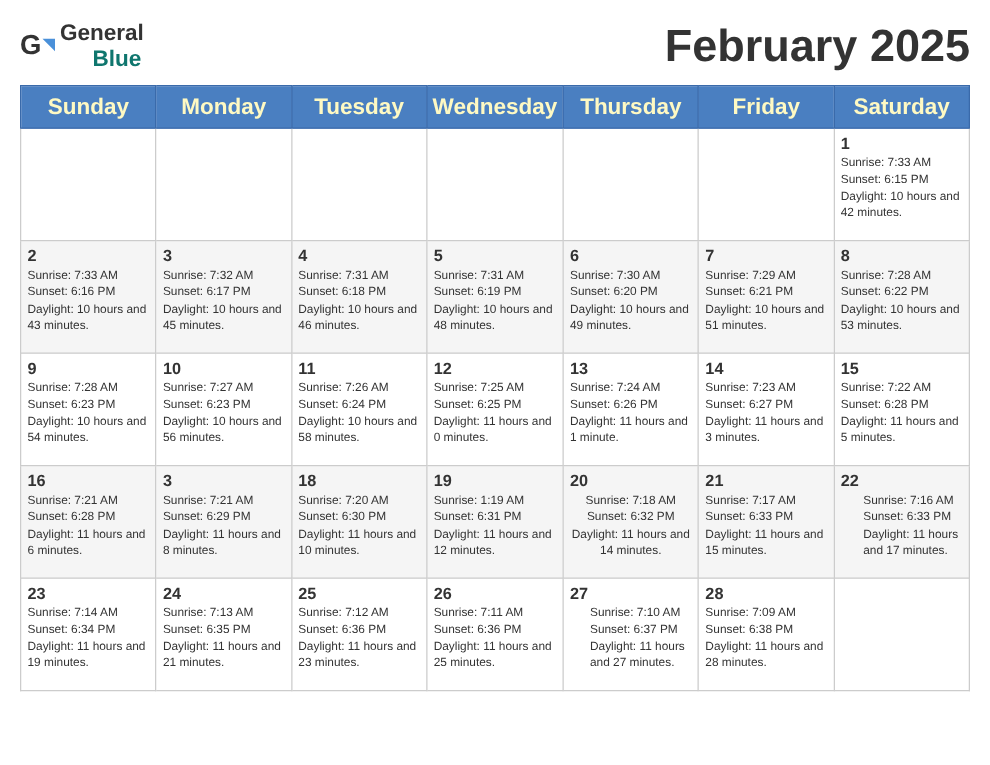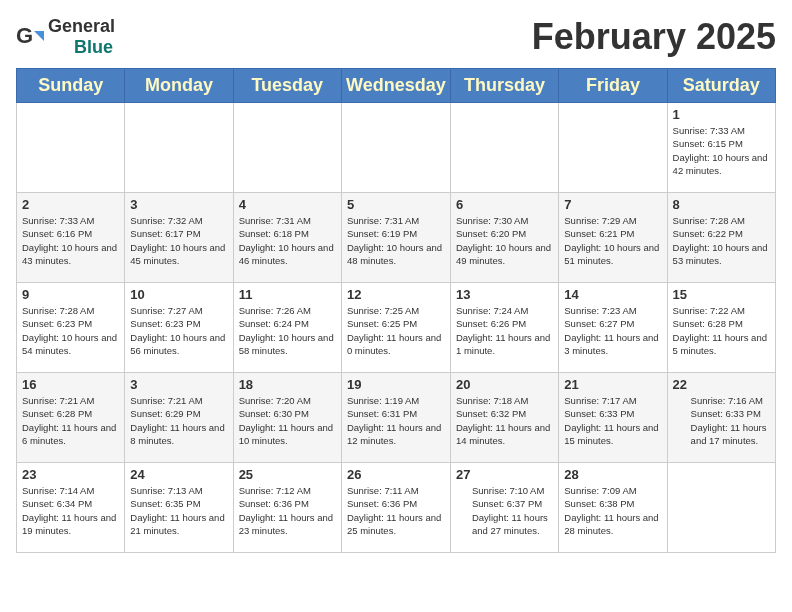--- a/index.html
+++ b/index.html
@@ -245,21 +245,21 @@
 Daylight: 11 hours and 10 minutes.</div>
         </td>
         <td>
           <span class="day-num">19</span>
           <div class="day-info" style="white-space: pre-line;">Sunrise: 1:19 AM
 Sunset: 6:31 PM
 Daylight: 11 hours and 12 minutes.</div>
         </td>
         <td>
           <span class="day-num">20</span>
-          <div class="day-info" style="white-space: pre-line;">Sunrise: 7:18 AM
+          <div class="day-info" style="white-space: pre-line; text-align: center;">Sunrise: 7:18 AM
 Sunset: 6:32 PM
 Daylight: 11 hours and 14 minutes.</div>
         </td>
         <td>
           <span class="day-num">21</span>
           <div class="day-info" style="white-space: pre-line;">Sunrise: 7:17 AM
 Sunset: 6:33 PM
 Daylight: 11 hours and 15 minutes.</div>
         </td>
         <td>

